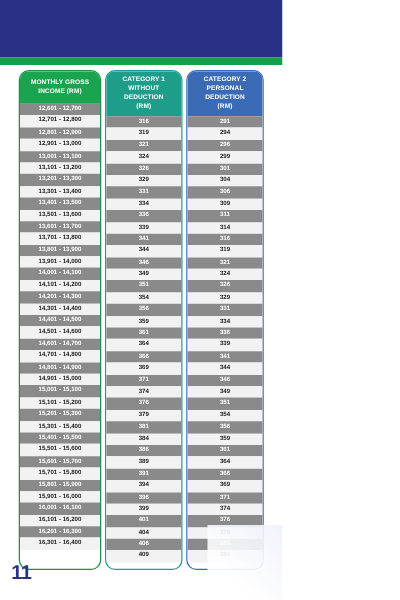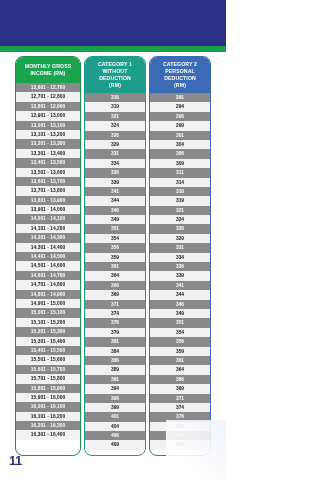--- a/index.html
+++ b/index.html
@@ -69,21 +69,21 @@
     font-weight: bold;
     color: #1a1a1a;
     background: #f2f2f2;
     white-space: nowrap;
   }
   .cell.alt { background: #8a8a8a; color: #ffffff; }
 
   .page-number {
     position: absolute;
     left: 9px; bottom: 12px;
-    font-size: 13px;
+    font-size: 16px;
     font-weight: bold;
     color: #2b3087;
     letter-spacing: -0.5px;
   }
   .corner-wedge {
     position: absolute;
     right: 0; bottom: 0;
     width: 60px; height: 60px;
     background: linear-gradient(225deg, #f0f2fa 0%, #ffffff 70%);
     opacity: 0.9;

